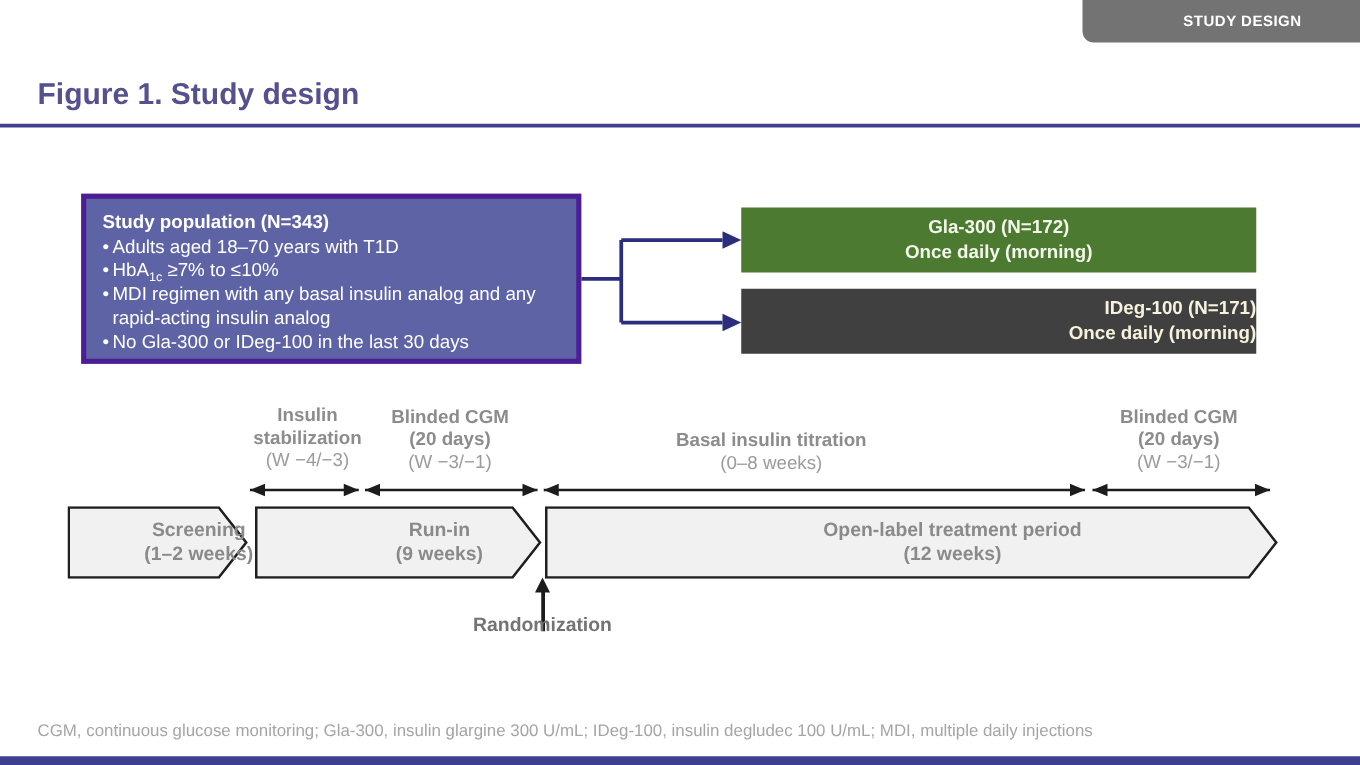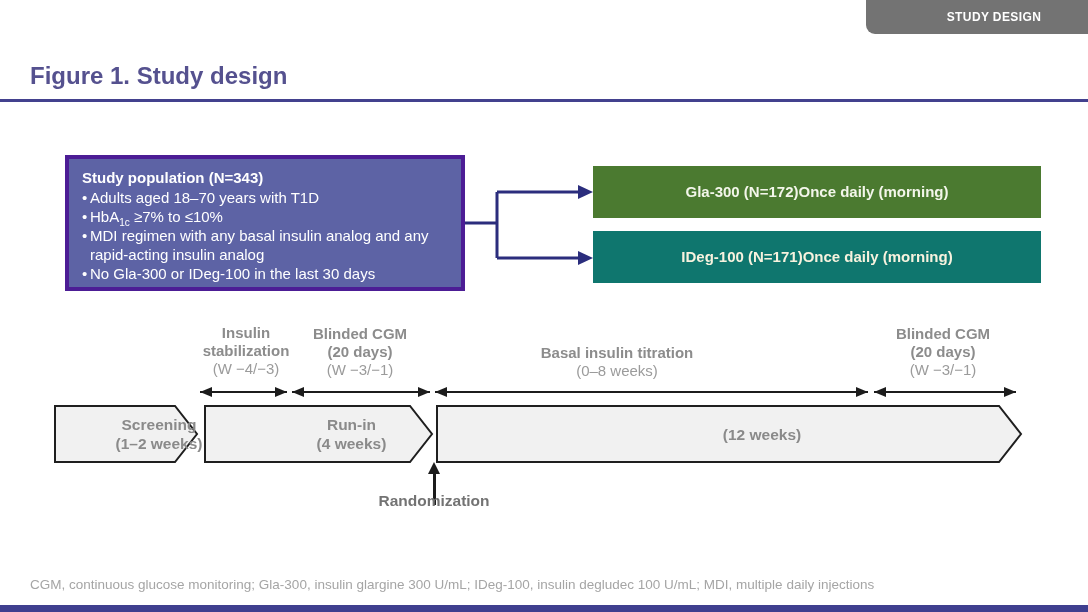--- a/index.html
+++ b/index.html
@@ -29,26 +29,26 @@
     color:#ffffff;font-size:15px;line-height:19px;padding:9px 10px 0 13px;
   }
   .pop-title{font-weight:bold;margin-bottom:1px;}
   .bullet{display:flex;}
   .bullet .dot{width:8px;flex:0 0 8px;}
   .bullet sub{font-size:10px;line-height:0;}
   
   .connector{position:absolute;left:465px;top:185px;}
   
   .arm{
-    position:absolute;left:593px;width:448px;height:52px;
-    display:flex;flex-direction:row;align-items:center;justify-content:center;
+    position:absolute;left:593px;width:412px;height:52px;
+    display:flex;flex-direction:column;align-items:center;justify-content:center;
     font-size:15px;font-weight:bold;line-height:20px;text-align:center;
   }
   .arm-gla{top:166px;background:#4b7a30;color:#f3f6ea;}
-  .arm-ideg{top:231px;background:#0f766e;color:#f7f2de;}
+  .arm-ideg{top:231px;background:#404040;color:#f7f2de;align-items:flex-end;}
   
   .phase{
     position:absolute;text-align:center;color:#8c8c8c;
     font-size:15px;line-height:18px;font-weight:bold;
   }
   .phase .note{font-weight:normal;color:#9b9b9b;}
   
   .dbl{position:absolute;top:391px;height:0;border-top:2px solid #1c1c1c;}
   .dbl::before,.dbl::after{content:"";position:absolute;top:-6px;width:0;height:0;
     border-top:5px solid transparent;border-bottom:5px solid transparent;}
@@ -156,28 +156,29 @@
       <div>Screening</div>
       <div>(1–2 weeks)</div>
     </div>
   </div>
   <div class="period" style="left:204px;width:230px;">
     <svg width="230" height="58" viewBox="0 0 230 58">
       <polygon points="1,1 206,1 228,29 206,57 1,57" fill="#f1f1f1" stroke="#1f1f1f" stroke-width="2"></polygon>
     </svg>
     <div class="plabel" style="width:207px;">
       <div>Run-in</div>
-      <div>(4 weeks)</div>
+      <div>(9 weeks)</div>
     </div>
   </div>
   <div class="period" style="left:436px;width:587px;">
     <svg width="587" height="58" viewBox="0 0 587 58">
       <polygon points="1,1 563,1 585,29 563,57 1,57" fill="#f1f1f1" stroke="#1f1f1f" stroke-width="2"></polygon>
     </svg>
     <div class="plabel" style="width:564px;">
+      <div>Open-label treatment period</div>
       <div>(12 weeks)</div>
     </div>
   </div>
 
   <div class="rand-arrow"></div>
   <div class="rand-label">Randomization</div>
 
   <div class="footnote">CGM, continuous glucose monitoring; Gla-300, insulin glargine 300 U/mL; IDeg-100, insulin degludec 100 U/mL; MDI, multiple daily injections</div>
 
   <div class="bottom-bar"></div>

